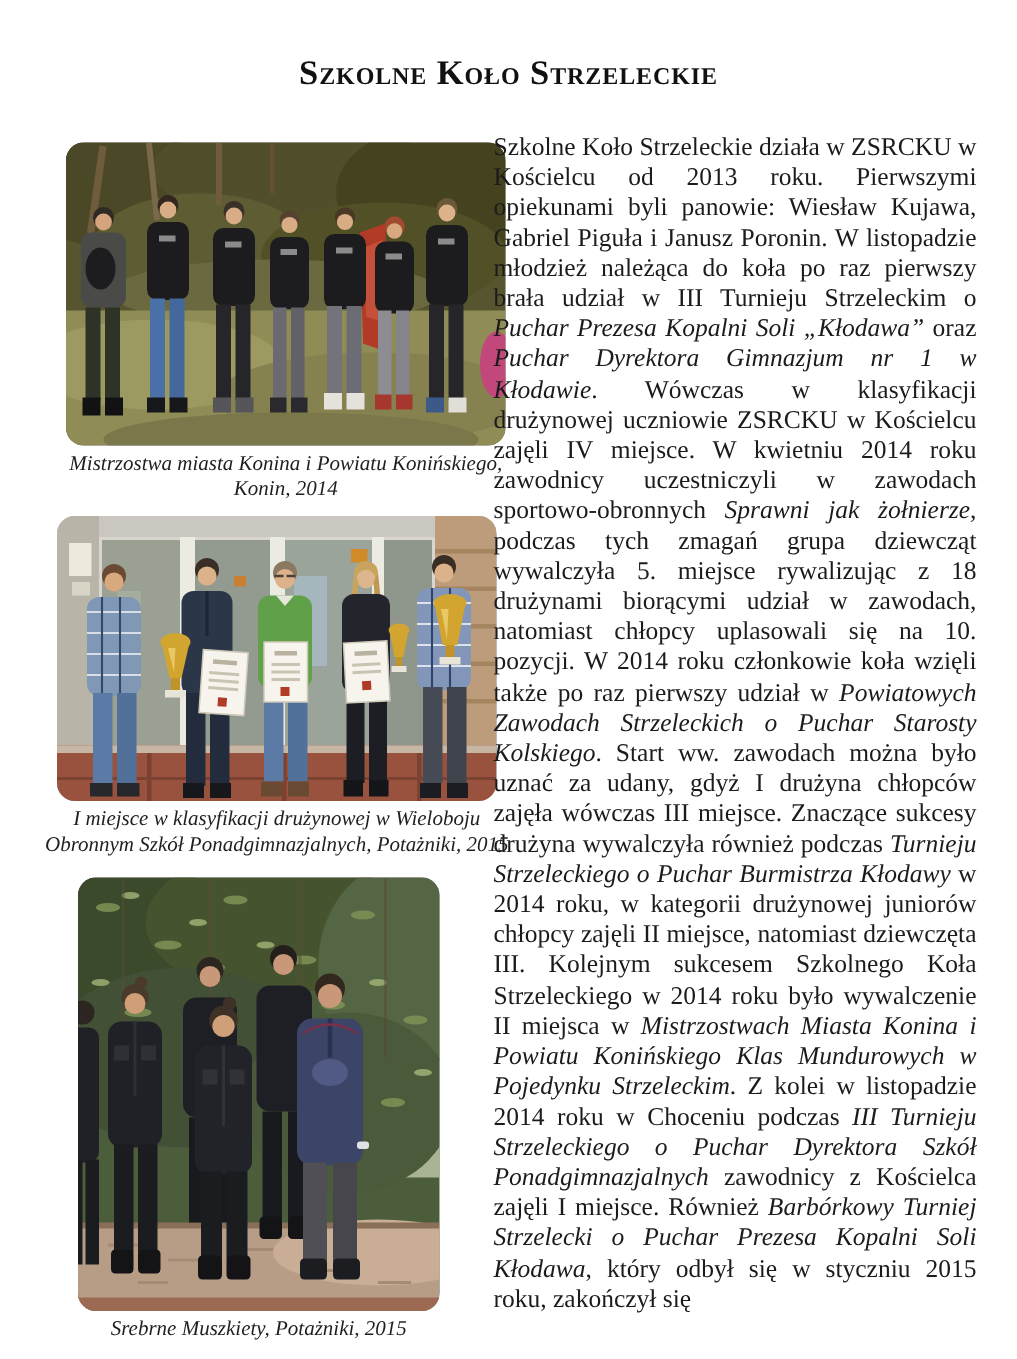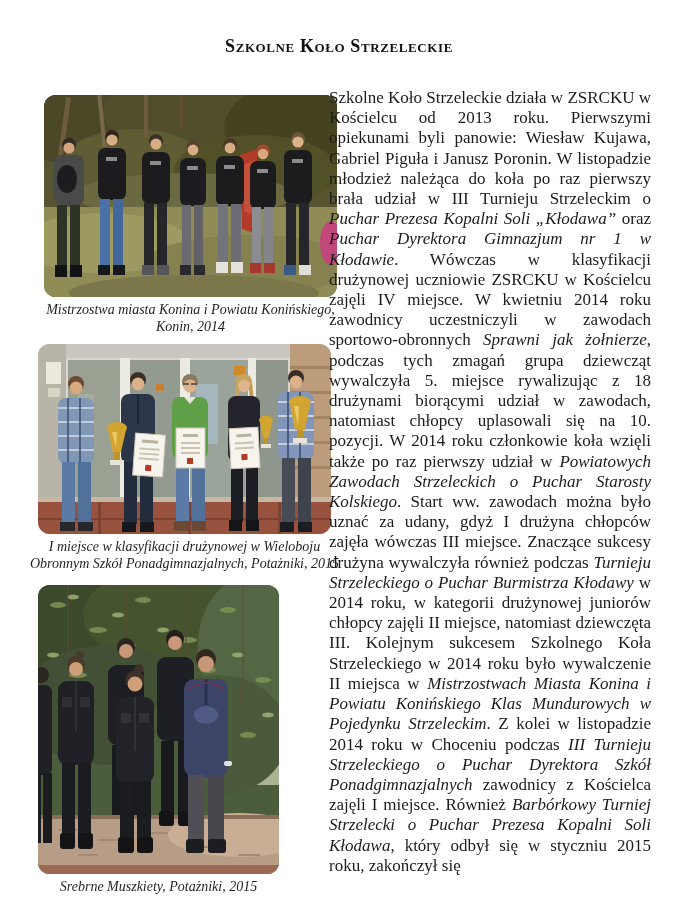--- a/index.html
+++ b/index.html
@@ -1,19 +1,19 @@
 <!DOCTYPE html>
 <html><head>
 <meta charset="utf-8">
 <style>
   html,body{margin:0;padding:0;background:#ffffff;}
   .page{position:relative;width:678px;height:906px;background:#ffffff;overflow:hidden;
         font-family:"Liberation Serif", serif;color:#1c1c1c;}
   .title{position:absolute;top:36px;left:0;width:678px;text-align:center;margin:0;
-         font-size:18px;font-weight:700;font-variant:small-caps;letter-spacing:0.6px;color:#111;}
+         font-size:23px;font-weight:700;font-variant:small-caps;letter-spacing:0.6px;color:#111;}
   .fig{position:absolute;}
   .photo{overflow:hidden;border-radius:12px;background:#777;}
   .photo svg{display:block;}
   .caption{font-style:italic;font-size:14px;line-height:17px;text-align:center;color:#1f1f1f;margin-top:4px;}
   .fig2 .caption{margin-left:-20px;margin-right:-20px;}
   .article{position:absolute;left:329px;top:88px;width:322px;
            font-size:17px;line-height:20.2px;text-align:justify;color:#1b1b1b;}
   .article .it{font-style:italic;}
 </style>
 </head>
@@ -258,21 +258,21 @@
             <path d="M256 62 L261 62 L260 82 Z" fill="#e9c866"></path>
             <rect x="259" y="86" width="6" height="8" fill="#c09428"></rect>
             <rect x="255" y="94" width="14" height="5" fill="#e8e4d8"></rect>
           </g>
         </g>
       </svg>
     </div>
     <div class="caption">I miejsce w klasyfikacji drużynowej w Wieloboju Obronnym Szkół Ponadgimnazjalnych, Potażniki, 2015</div>
   </div>
 
-  <div class="fig fig3" style="left:38px;top:585px;width:241px;">
+  <div class="fig fig3" style="left:52px;top:585px;width:241px;">
     <div class="photo" style="width:241px;height:289px;">
       <svg width="241" height="289" viewBox="0 0 241 289" preserveAspectRatio="none">
         <rect width="241" height="289" fill="#4c5d3b"></rect>
         <rect x="195" y="0" width="46" height="200" fill="#aab394"></rect>
         <ellipse cx="30" cy="40" rx="70" ry="55" fill="#3c4a2c"></ellipse>
         <ellipse cx="130" cy="30" rx="85" ry="48" fill="#45542f"></ellipse>
         <ellipse cx="215" cy="60" rx="55" ry="70" fill="#556644"></ellipse>
         <ellipse cx="70" cy="120" rx="90" ry="60" fill="#425136"></ellipse>
         <ellipse cx="180" cy="150" rx="70" ry="60" fill="#4a5a3a"></ellipse>
         <g fill="#7e9356" opacity="0.85">

